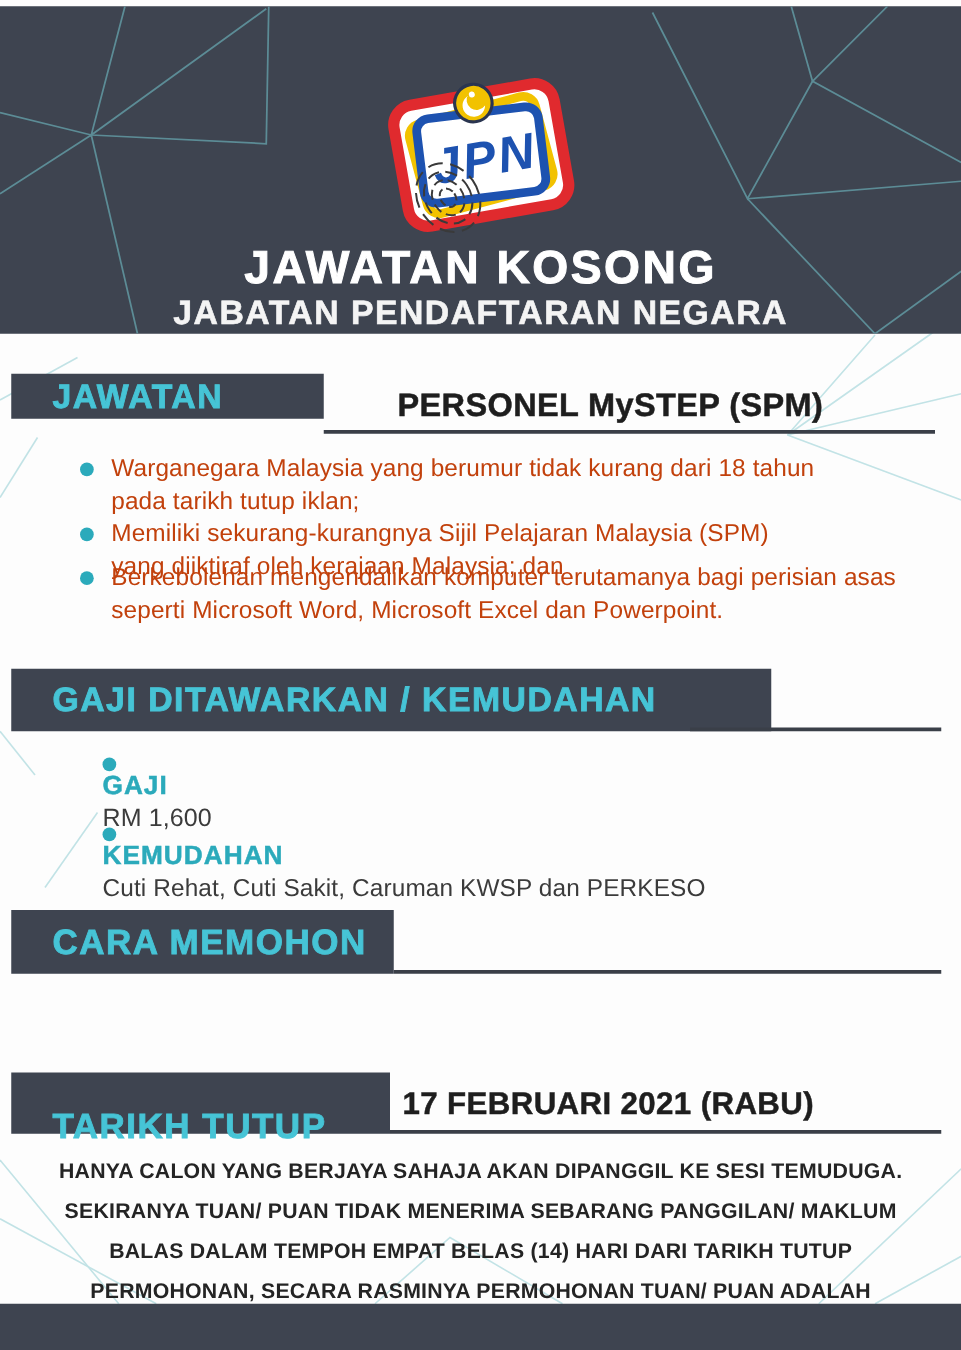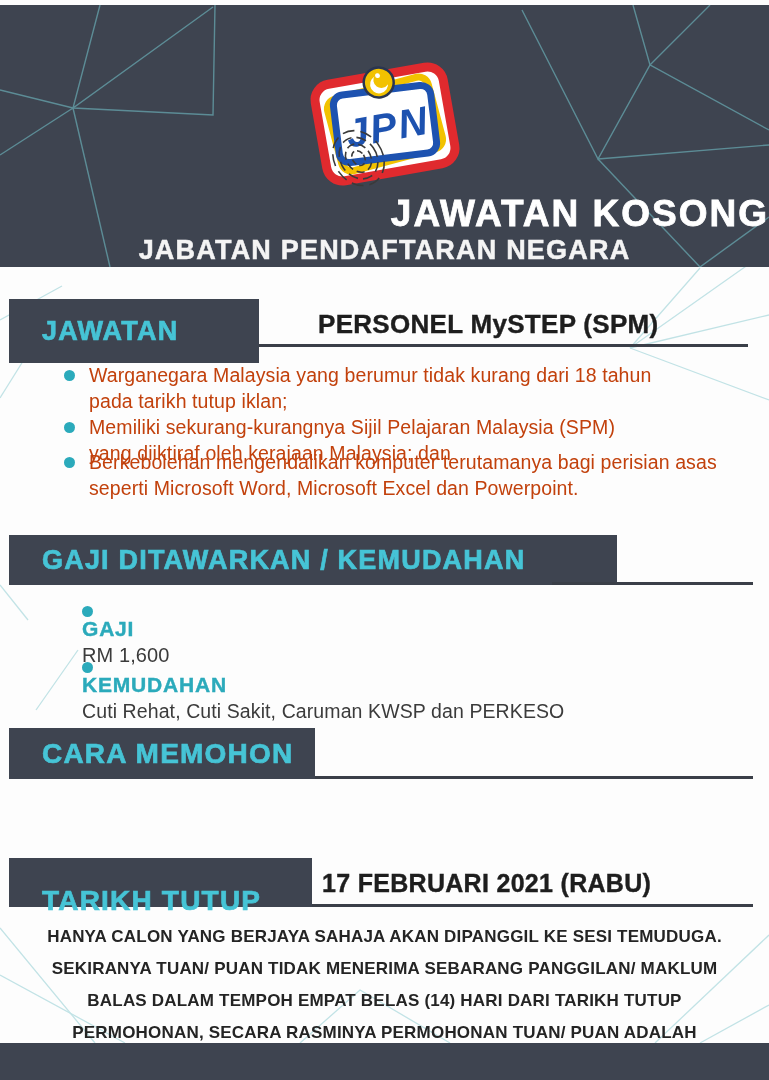--- a/index.html
+++ b/index.html
@@ -10,21 +10,21 @@
   }
   svg.mesh{position:absolute;left:0;top:0;pointer-events:none;}
   .content{position:absolute;inset:0;z-index:2;}
 
   
   .hero{
     position:absolute;left:0;top:5px;width:769px;height:262px;
     background:#3e4450;overflow:hidden;
   }
   .hero-title{
-    position:absolute;left:0;top:188px;width:100%;text-align:right;
+    position:absolute;left:0;top:188px;width:100%;text-align:center;
     color:#ffffff;font-size:37px;font-weight:700;letter-spacing:2px;
     -webkit-text-stroke:0.8px #ffffff;
   }
   .hero-subtitle{
     position:absolute;left:0;top:230px;width:100%;text-align:center;
     color:#f4f4f4;font-size:27px;font-weight:700;letter-spacing:1.2px;
     -webkit-text-stroke:0.5px #f4f4f4;
   }
   .logo-wrap{position:absolute;left:297px;top:48px;width:176px;height:142px;}
 
@@ -150,21 +150,21 @@
               <ellipse cx="56" cy="100" rx="24" ry="29" stroke-dasharray="12 6"></ellipse>
             </g>
           </g>
         </svg>
       </div>
 
       <div class="hero-title">JAWATAN KOSONG</div>
       <div class="hero-subtitle">JABATAN PENDAFTARAN NEGARA</div>
     </div>
 
-    <div class="sec-box" style="left:9px;top:299px;width:250px;height:64px;">
+    <div class="sec-box" style="left:9px;top:299px;width:250px;height:36px;">
       <span class="sec-label">JAWATAN</span>
     </div>
     <div class="sec-value" style="left:278px;top:309px;margin-left:40px;">PERSONEL MySTEP (SPM)</div>
     <div class="rule" style="left:259px;top:344px;width:489px;"></div>
 
     <div class="req" style="top:362px;">
       <span class="dot"></span>
       <span class="req-text">Warganegara  Malaysia yang berumur tidak kurang dari 18 tahun
 pada tarikh tutup iklan;</span>
     </div>

